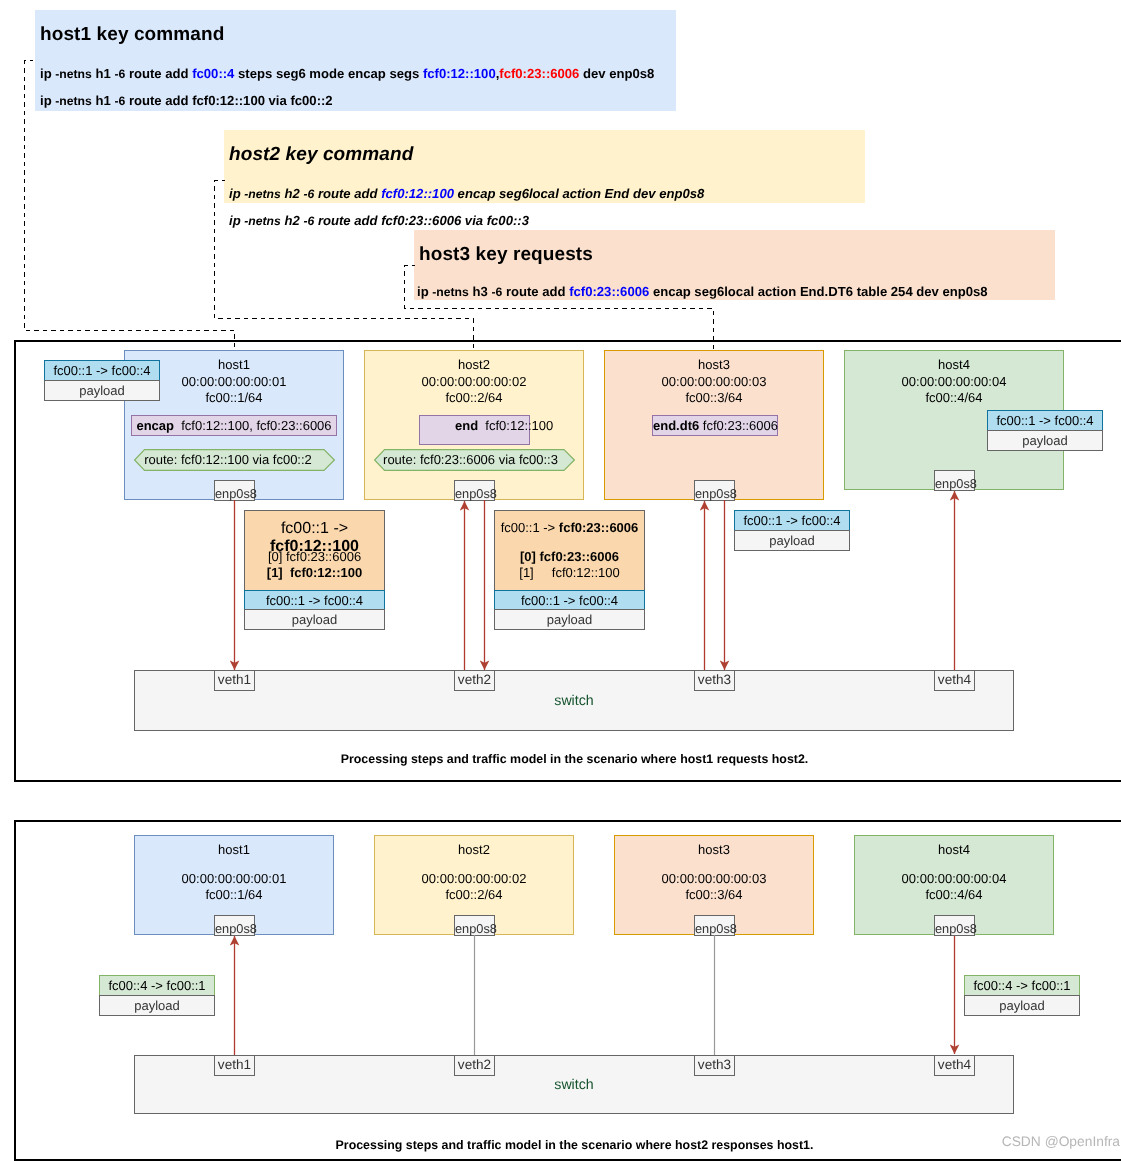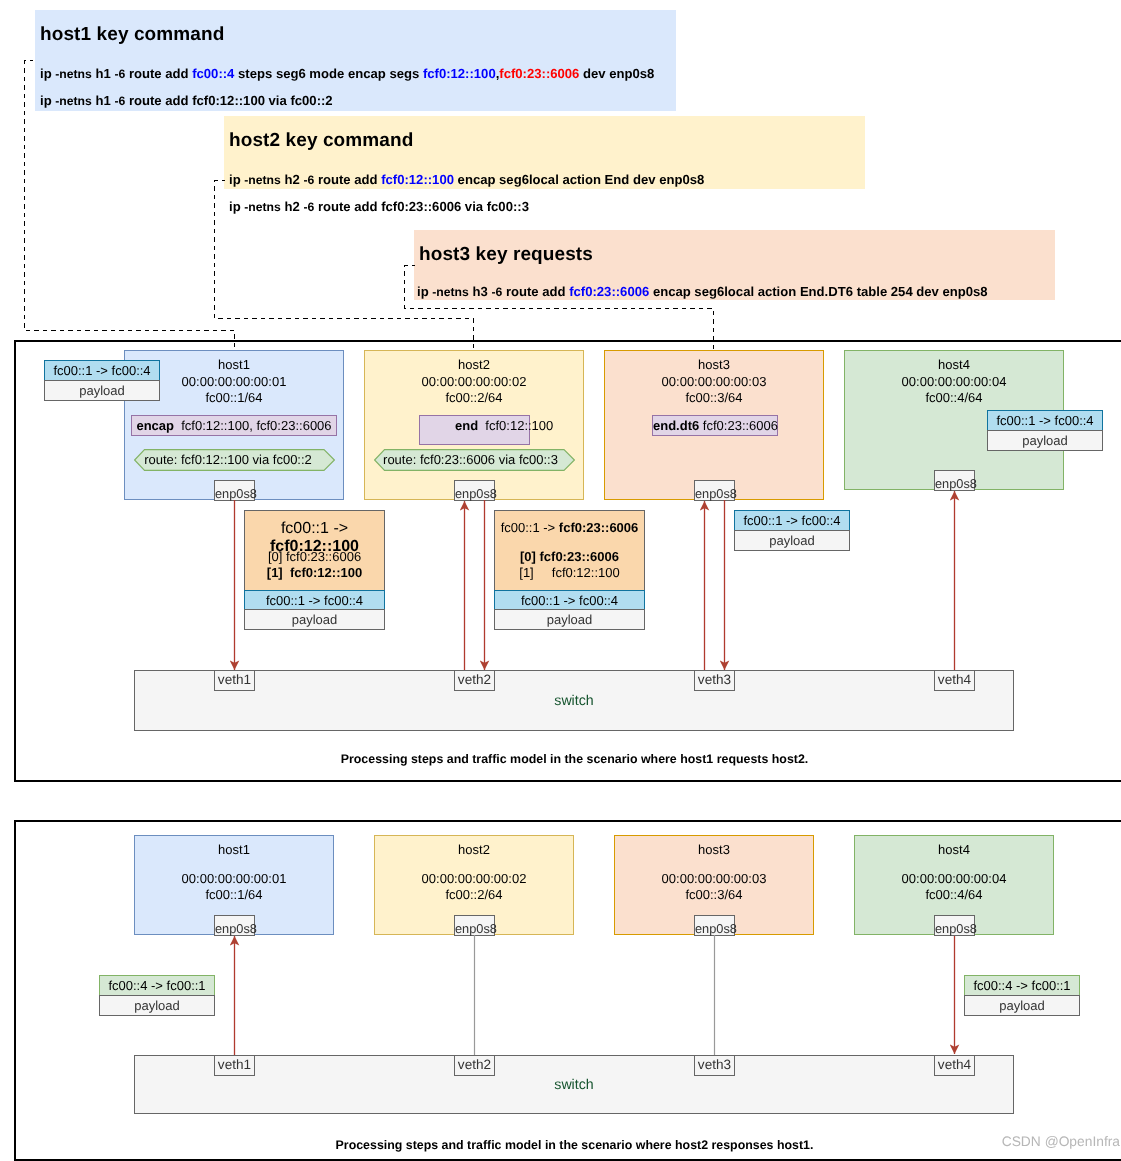--- a/index.html
+++ b/index.html
@@ -51,21 +51,21 @@
 <body>
 
 <div id="root">
 
   <div class="cmdcard" style="left:21px;top:10px;width:641px;height:101px;background:#dae8fc;">
     <div class="title" style="position:absolute;left:5px;top:14px;">host1 key command</div>
     <div class="line" id="c1l1" style="position:absolute;left:5px;top:56px;"><span>ip </span><span class="sm">-netns</span><span> h1 </span><span class="sm">-6</span><span> route add </span><span class="blue-ip">fc00::4</span><span> steps seg6 mode encap segs </span><span class="blue-ip">fcf0:12::100</span><span>,</span><span class="red-ip">fcf0:23::6006</span><span> dev enp0s8</span></div>
     <div class="line" id="c1l2" style="position:absolute;left:5px;top:83px;"><span>ip </span><span class="sm">-netns</span><span> h1 </span><span class="sm">-6</span><span> route add fcf0:12::100 via fc00::2</span></div>
   </div>
 
-  <div class="cmdcard" style="left:210px;top:116px;width:641px;height:73px;background:#fff2cc;">
+  <div class="cmdcard" style="left:210px;top:130px;width:641px;height:73px;background:#fff2cc;font-style:italic;">
     <div class="title" style="position:absolute;left:5px;top:14px;">host2 key command</div>
     <div class="line" id="c2l1" style="position:absolute;left:5px;top:56px;"><span>ip </span><span class="sm">-netns</span><span> h2 </span><span class="sm">-6</span><span> route add </span><span class="blue-ip">fcf0:12::100</span><span> encap seg6local action End dev enp0s8</span></div>
     <div class="line" id="c2l2" style="position:absolute;left:5px;top:83px;"><span>ip </span><span class="sm">-netns</span><span> h2 </span><span class="sm">-6</span><span> route add fcf0:23::6006 via fc00::3</span></div>
   </div>
 
   <div class="cmdcard" style="left:400px;top:230px;width:641px;height:70px;background:#fbe0ce;">
     <div class="title" style="position:absolute;left:5px;top:14px;">host3 key requests</div>
     <div class="line" id="c3l1" style="position:absolute;left:3px;top:54px;"><span>ip </span><span class="sm">-netns</span><span> h3 </span><span class="sm">-6</span><span> route add </span><span class="blue-ip">fcf0:23::6006</span><span> encap seg6local action End.DT6 table 254 dev enp0s8</span></div>
   </div>
 

